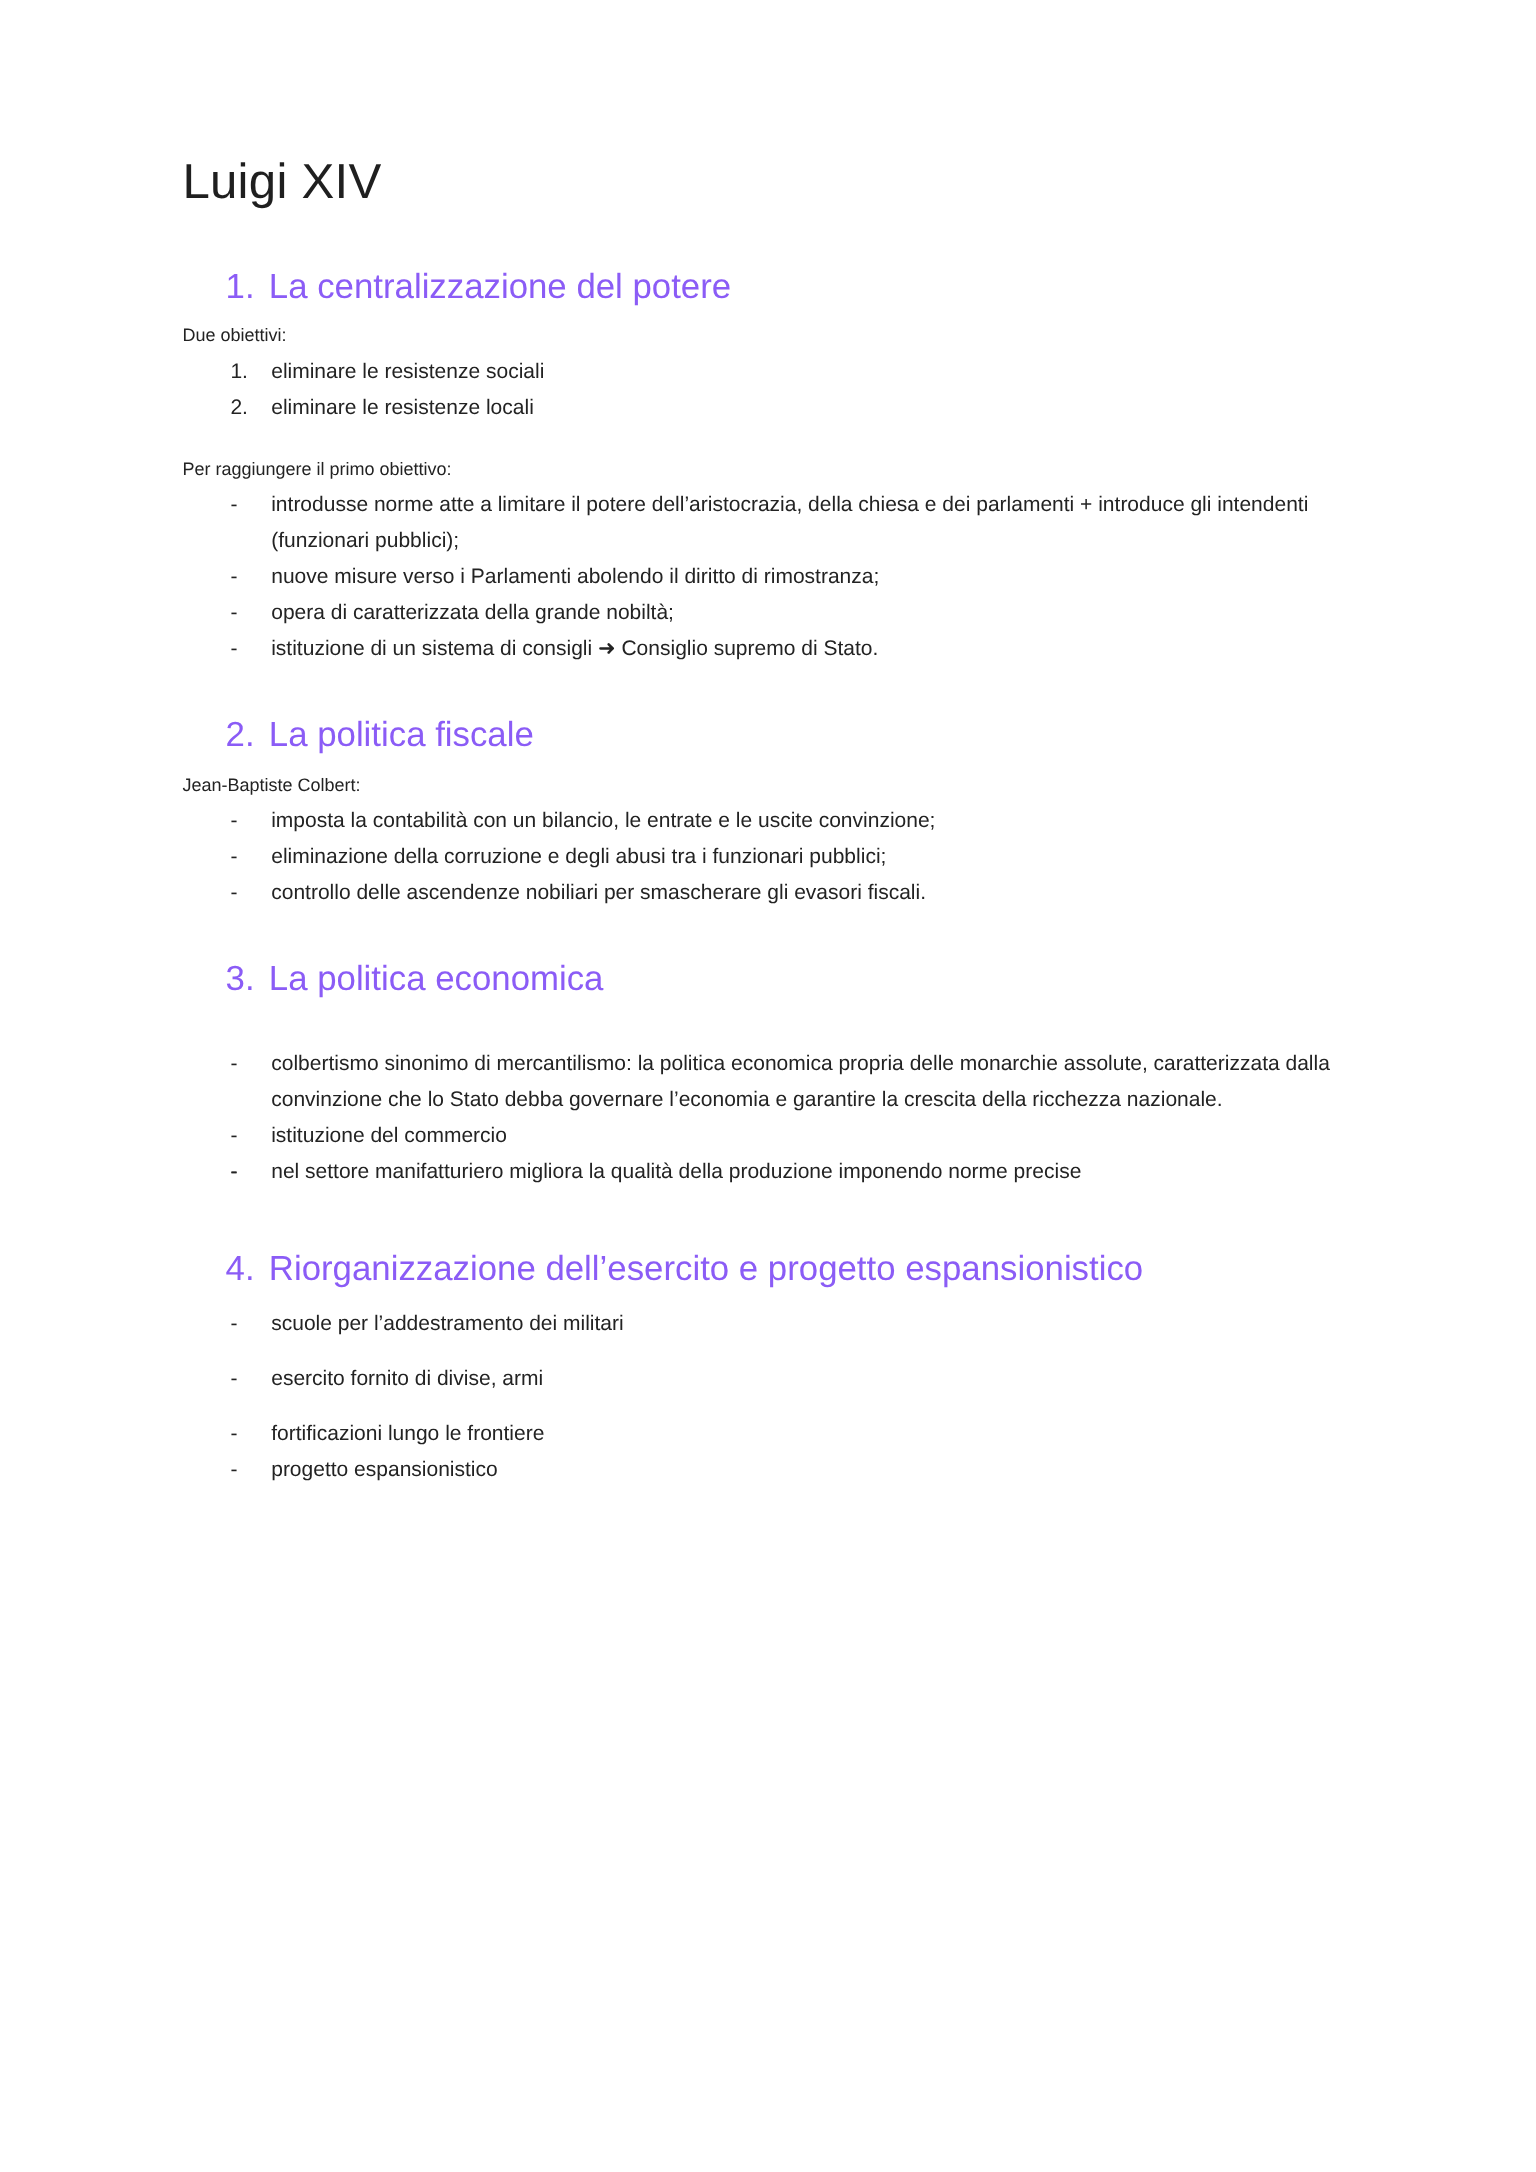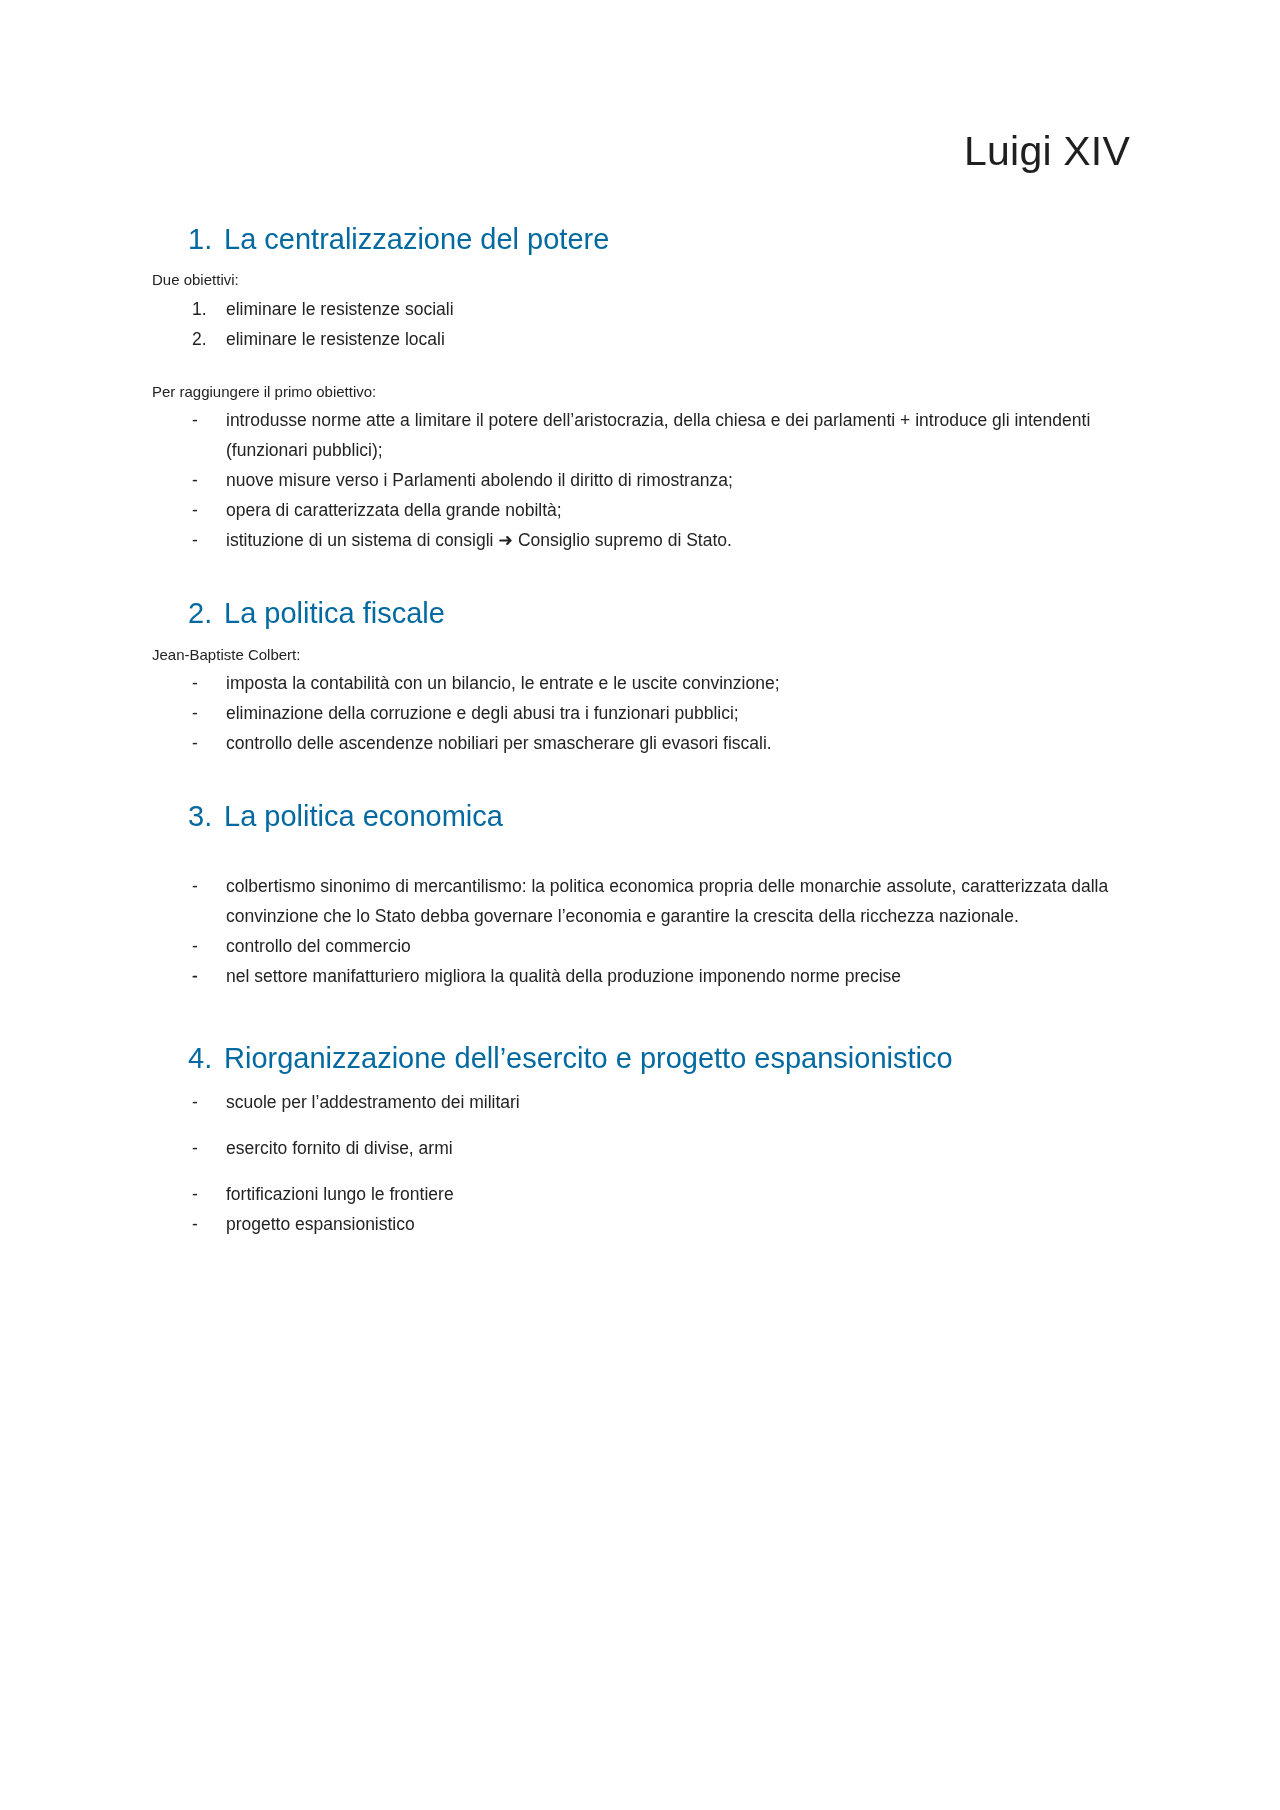--- a/index.html
+++ b/index.html
@@ -21,26 +21,25 @@
     padding: 128px 150px 60px 152px;
     background: #ffffff;
   }
   .doc-title {
     font-size: 41px;
     font-weight: 400;
     letter-spacing: 0.2px;
     color: #1f1f1f;
     margin: 0 0 46px 0;
     line-height: 1.15;
-    text-align: right;
   }
   h2.section-heading {
     font-size: 29px;
     font-weight: 400;
-    color: #0369a1;
+    color: #8b5cf6;
     margin: 0 0 10px 0;
     line-height: 1.28;
     padding-left: 40px;
     text-indent: -2px;
   }
   h2.section-heading .num {
     display: inline-block;
     min-width: 34px;
   }
   .intro-line {
@@ -169,21 +168,21 @@
 
   <div class="gap-md"></div>
 
   <ul class="dashed">
     <li>
       <span class="marker">-</span>
       <span>colbertismo sinonimo di mercantilismo: la politica economica propria delle monarchie assolute, caratterizzata dalla convinzione che lo Stato debba governare l’economia e garantire la crescita della ricchezza nazionale.</span>
     </li>
     <li>
       <span class="marker">-</span>
-      <span>controllo del commercio</span>
+      <span>istituzione del commercio</span>
     </li>
     <li>
       <span class="marker">-</span>
     </li>
     <li>
       <span class="marker">-</span>
       <span>nel settore manifatturiero migliora la qualità della produzione imponendo norme precise</span>
     </li>
   </ul>
 

